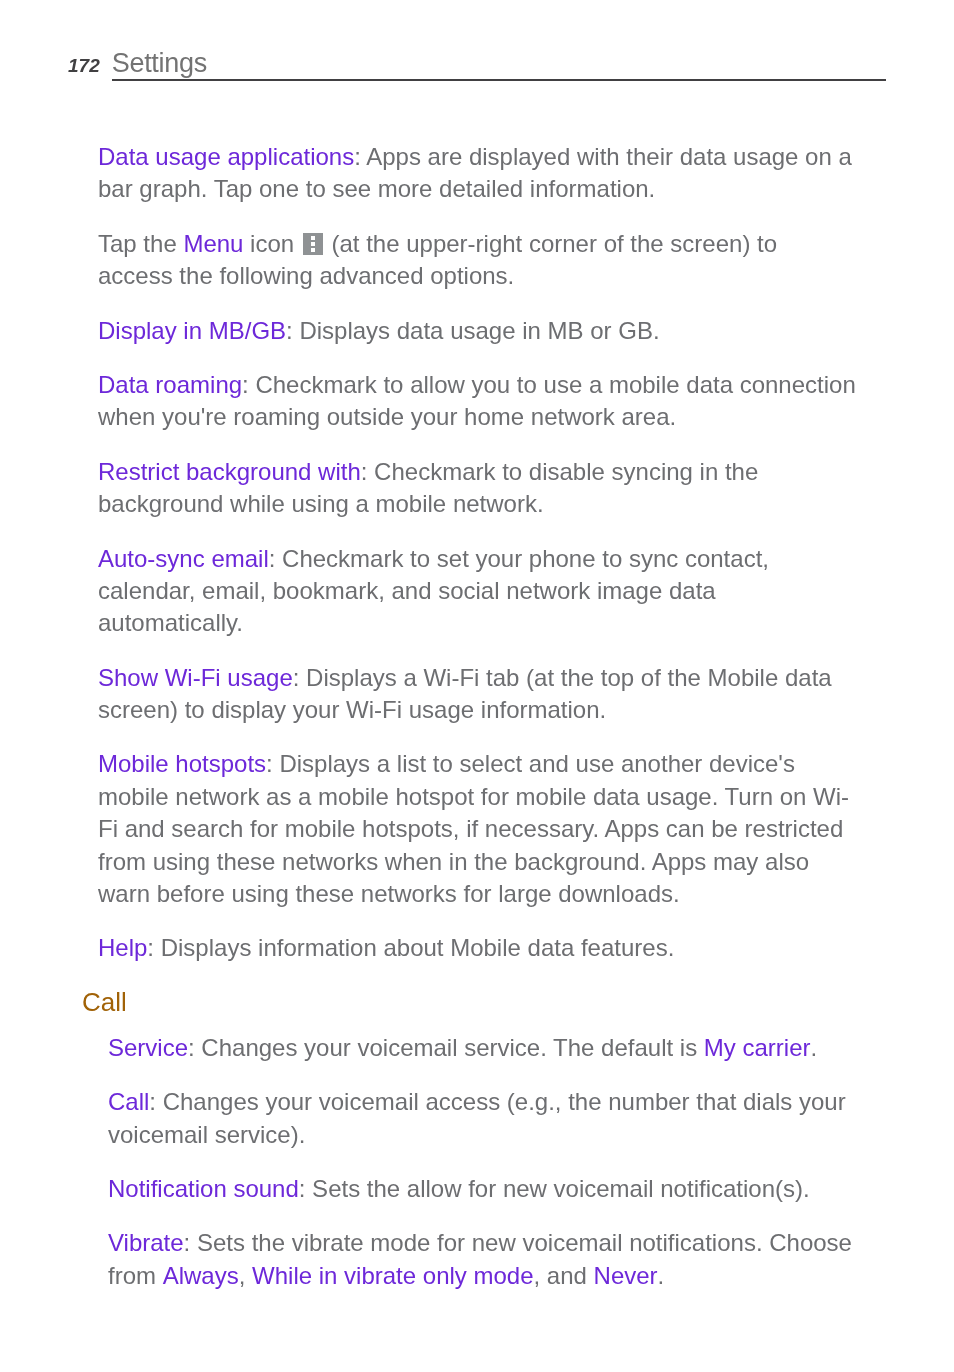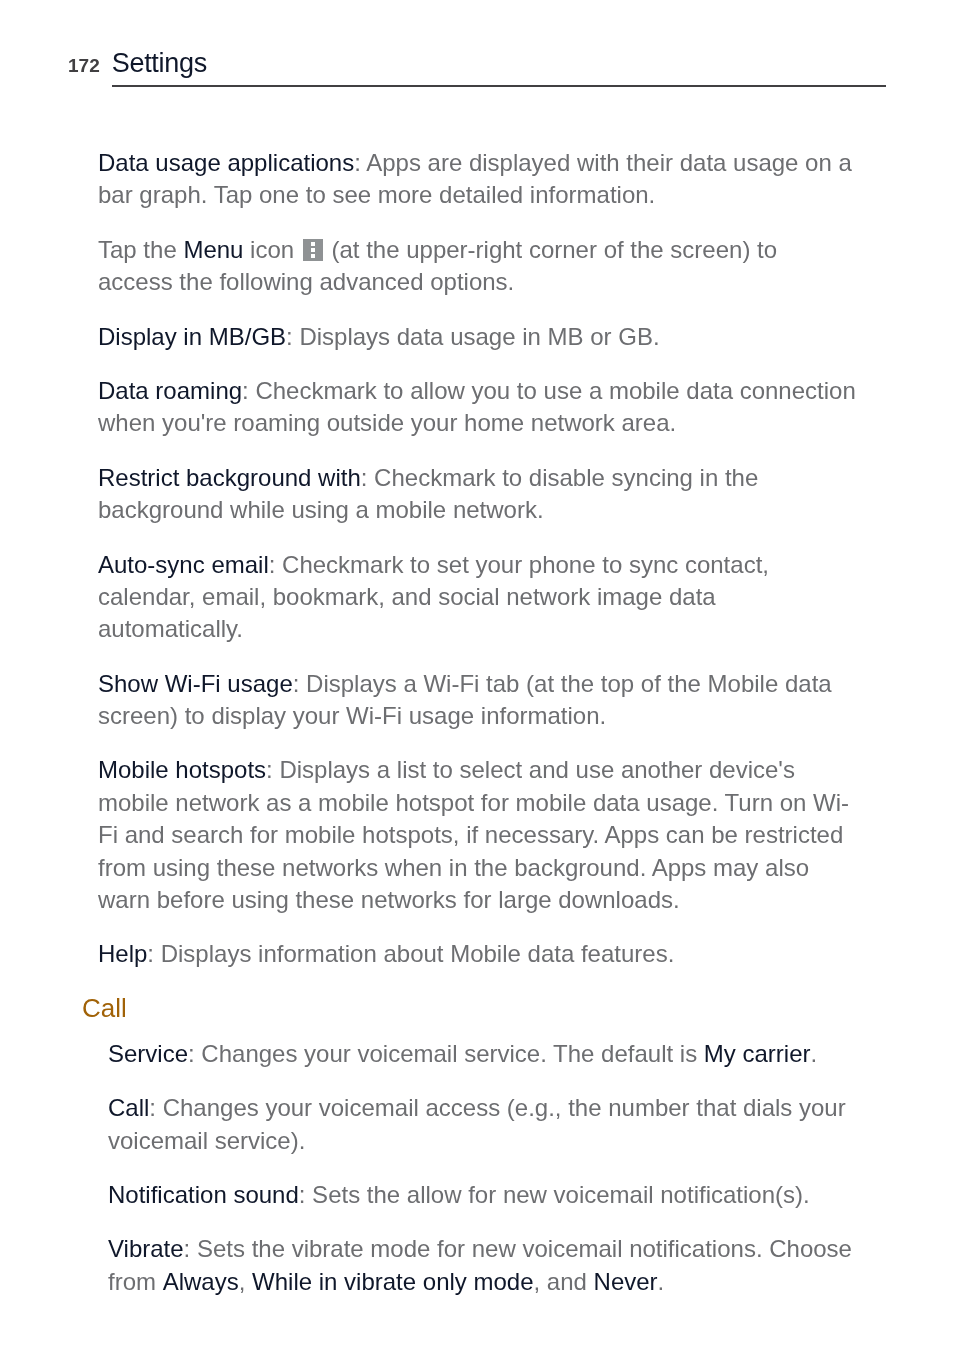--- a/index.html
+++ b/index.html
@@ -14,43 +14,43 @@
   .header {
     display: flex;
     align-items: baseline;
     padding: 48px 0 0 68px;
     gap: 12px;
   }
   .page-number {
     font-size: 19px;
     font-weight: 600;
     color: #414042;
+    font-style: italic;
   }
   .section-title {
     font-size: 27px;
     font-weight: 400;
-    color: #0f172a;
+    color: #737373;
     border-bottom: 2px solid #414042;
-    padding-bottom: 6px;
     flex: 1;
     margin-right: 68px;
     letter-spacing: -0.3px;
   }
   .content {
     padding: 60px 98px 0 98px;
   }
   .para {
     font-size: 24px;
     line-height: 1.35;
     margin-bottom: 22px;
     color: #6d6e71;
     font-weight: 300;
   }
   .para .term {
-    color: #0f172a;
+    color: #6d28d9;
     font-weight: 400;
     margin-top: 10px;
   }
   .menu-icon {
     display: inline-block;
     width: 20px;
     height: 22px;
     background: #8f9294;
     vertical-align: -3px;
     position: relative;

